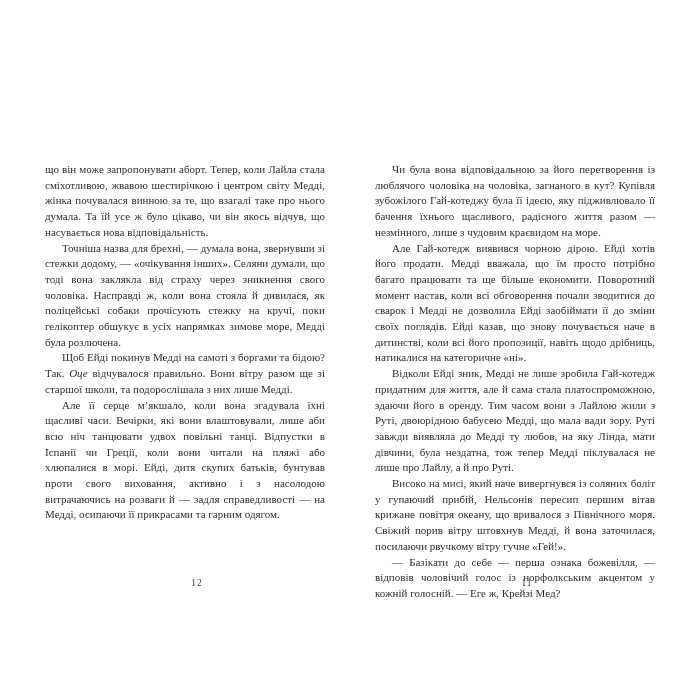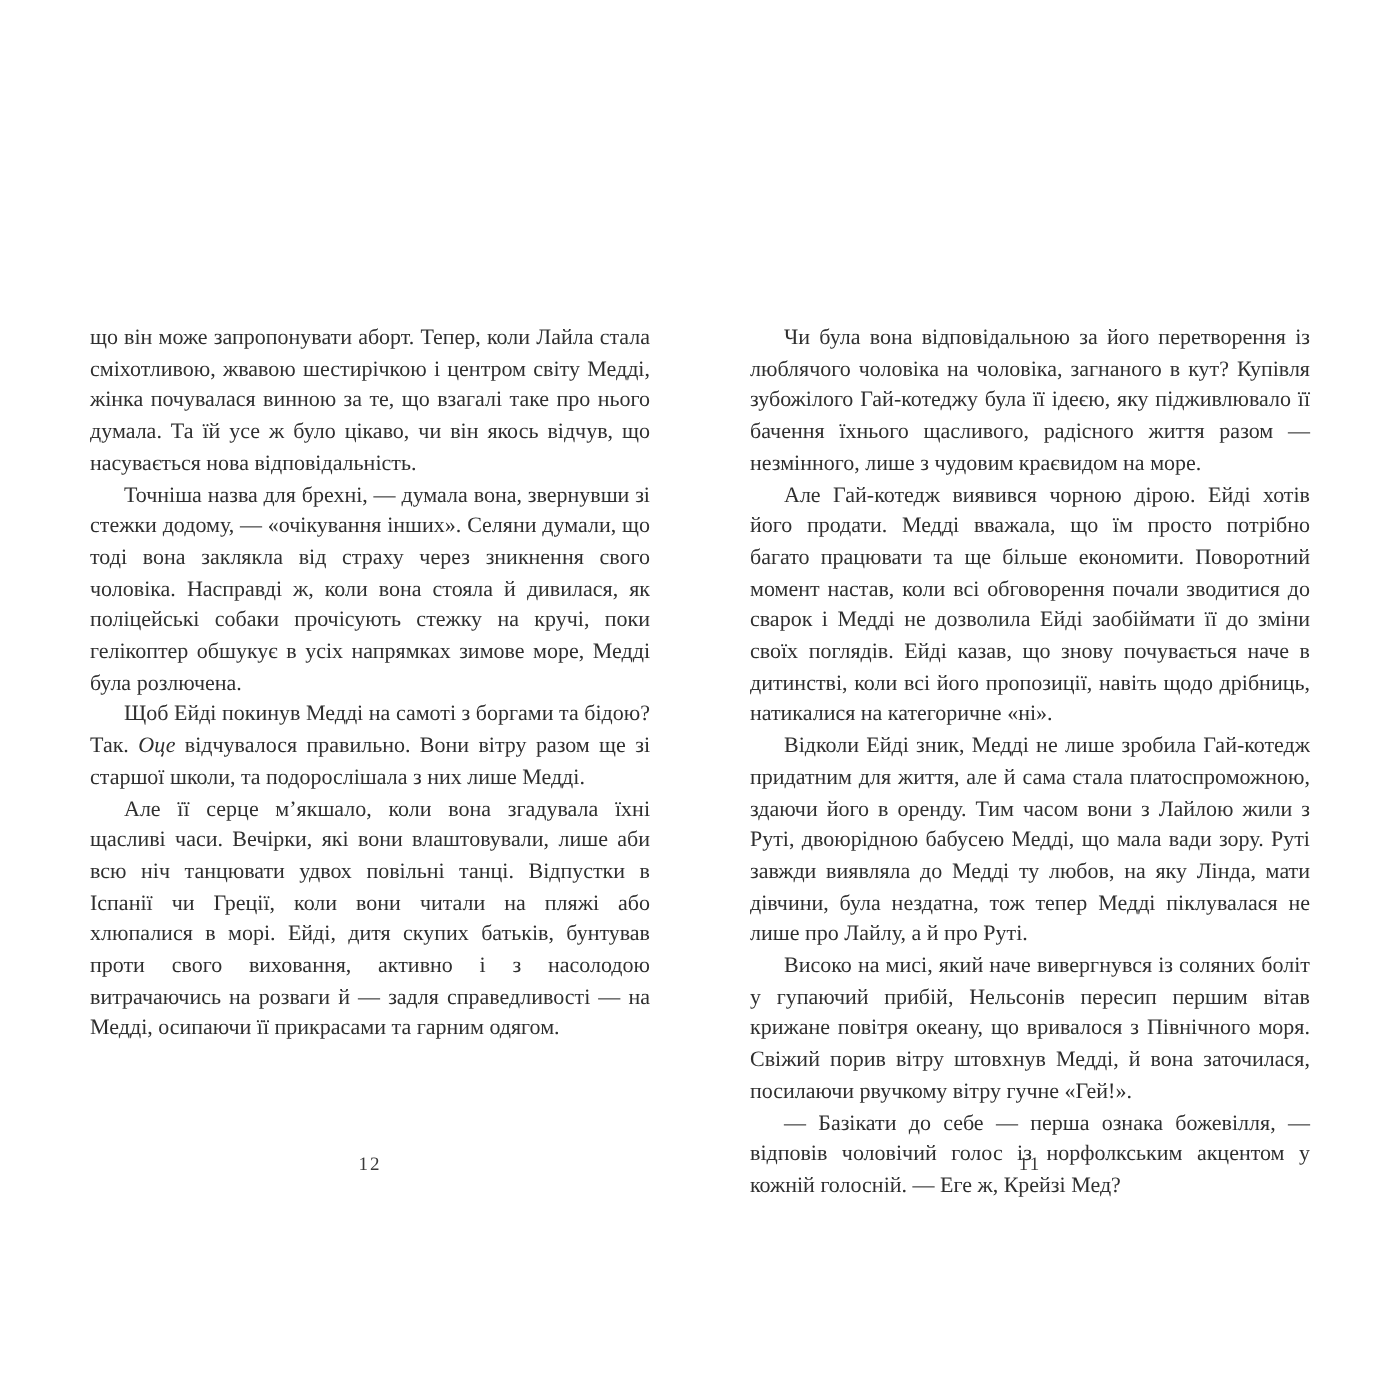--- a/index.html
+++ b/index.html
@@ -41,21 +41,21 @@
   }
   .text-block p.para.indent {
     text-indent: 17px;
   }
   .text-block .em {
     font-style: italic;
   }
   .page-number {
     position: absolute;
     top: 578px;
-    left: 0;
+    left: 12px;
     width: 280px;
     text-align: center;
     font-size: 9.5px;
     letter-spacing: 1px;
     color: #3a3a3a;
   }
 </style>
 </head>
 <body>
 

